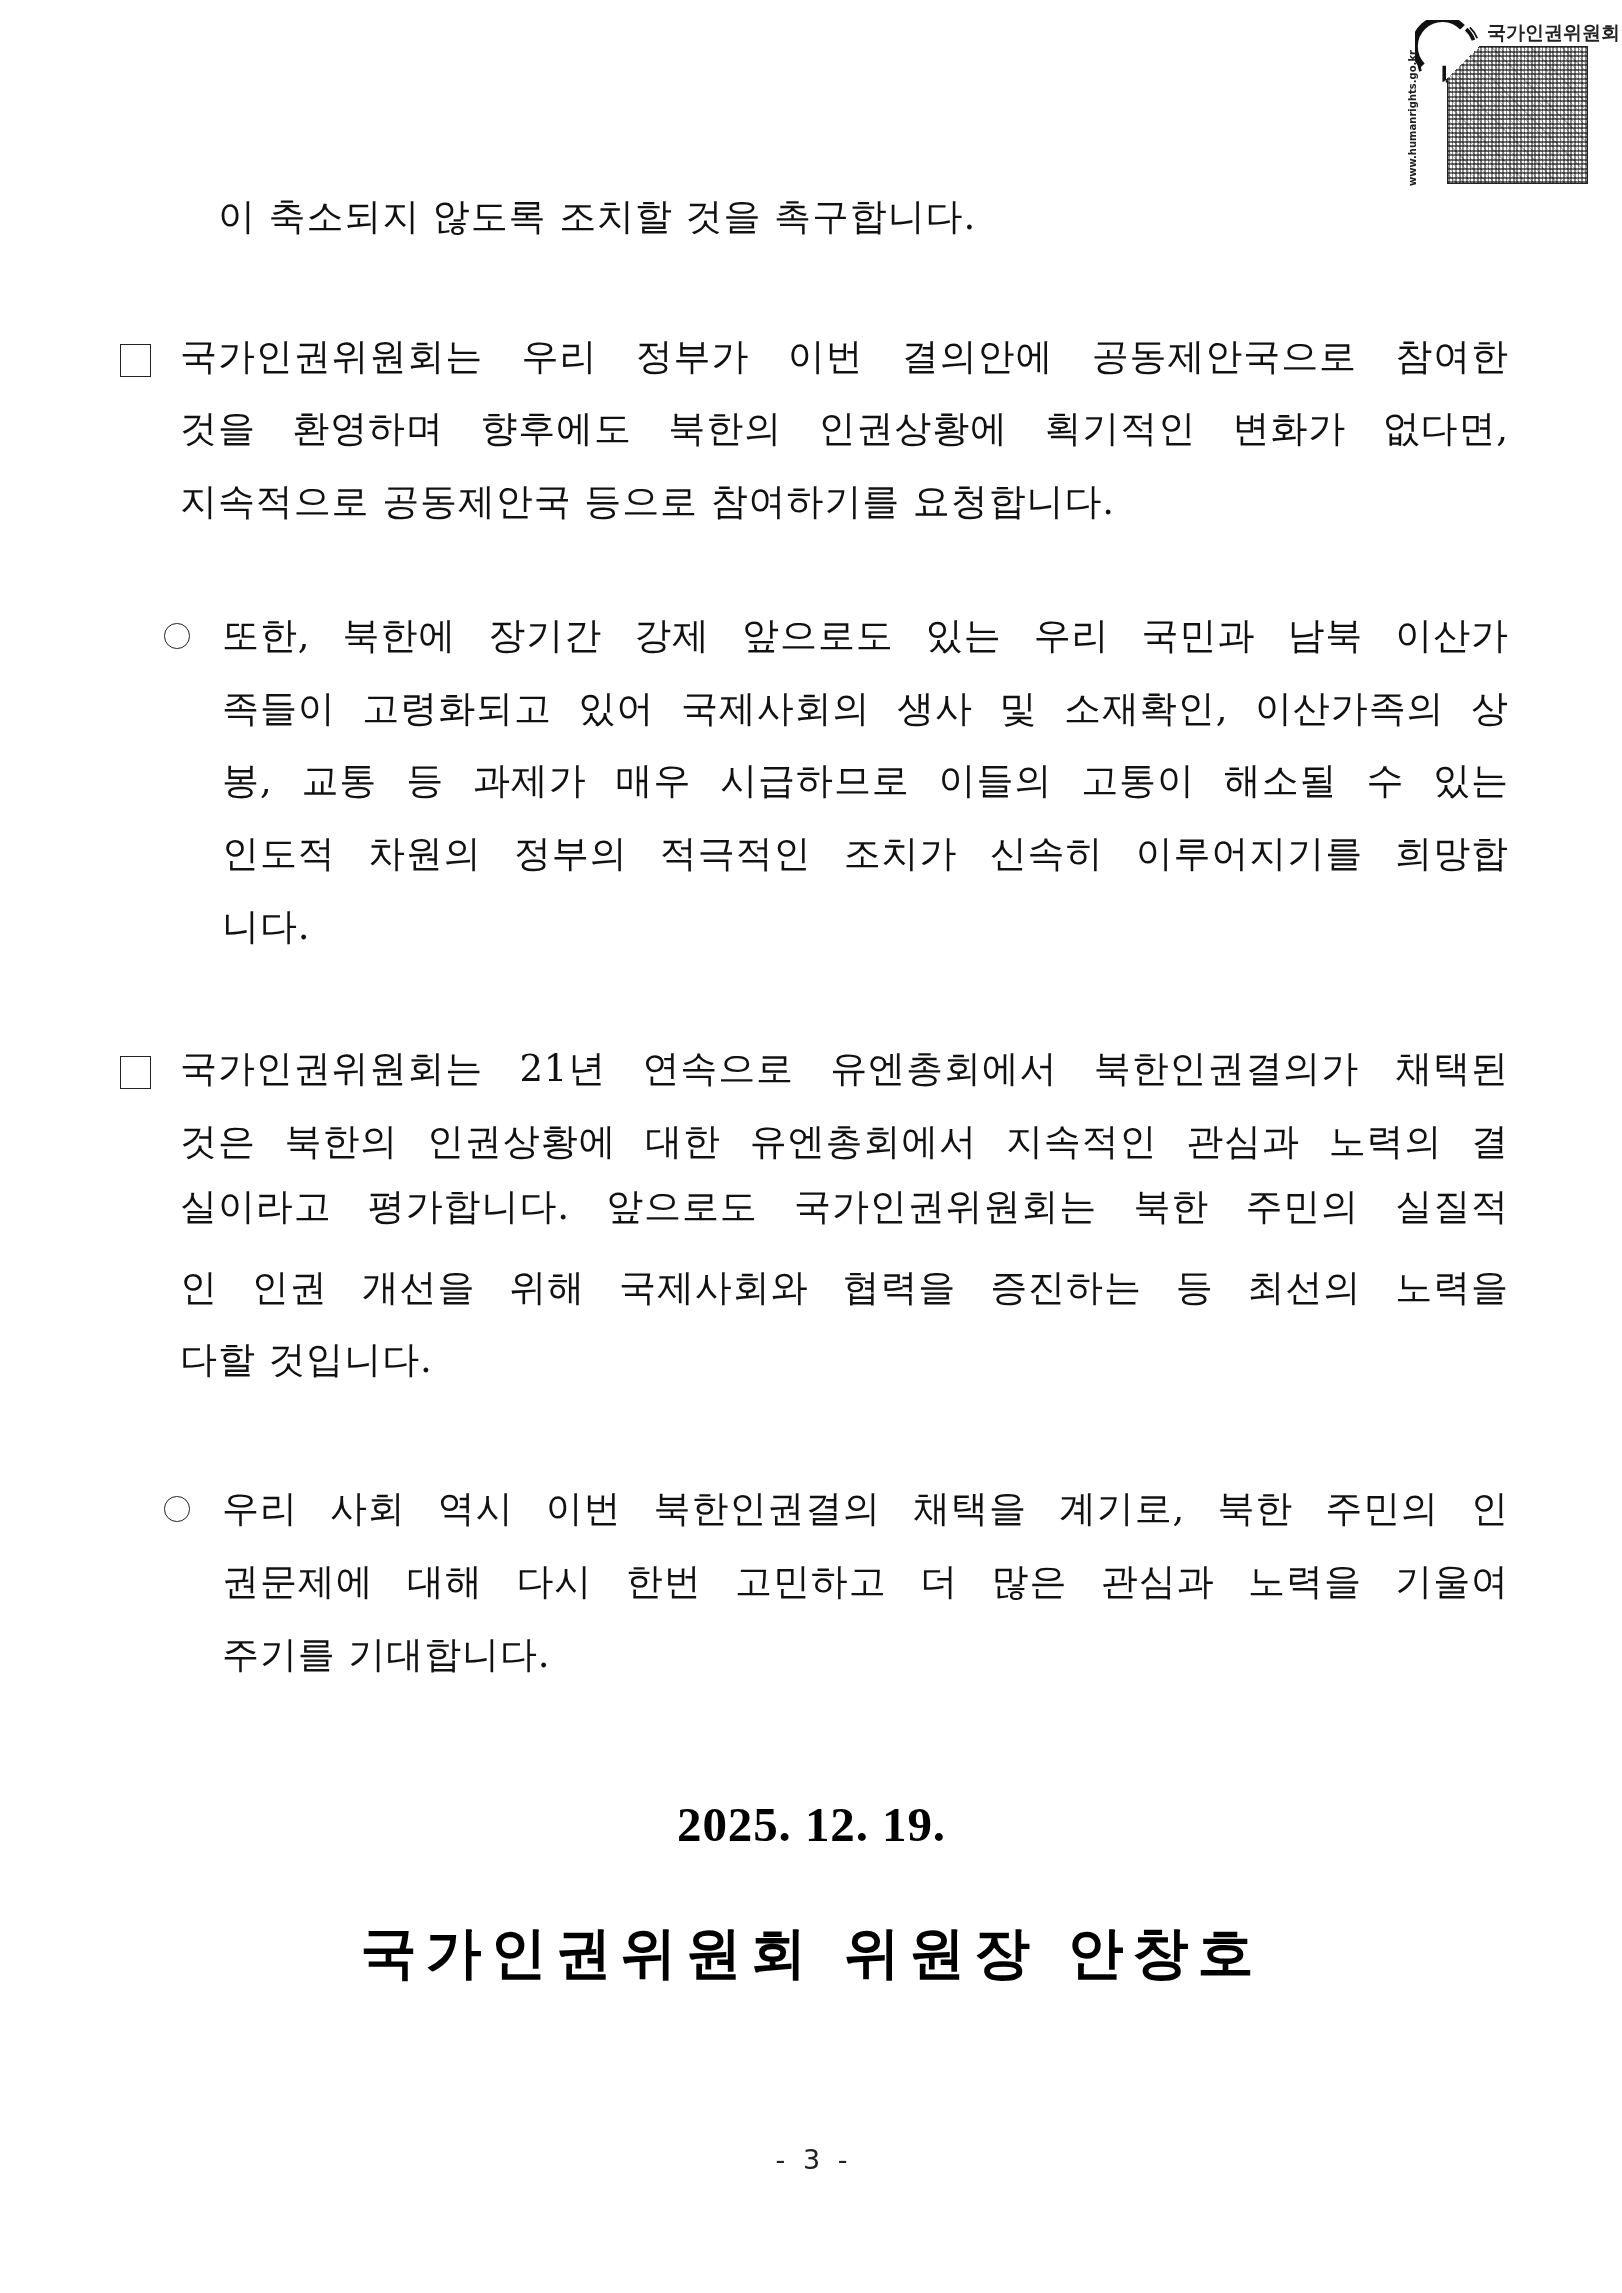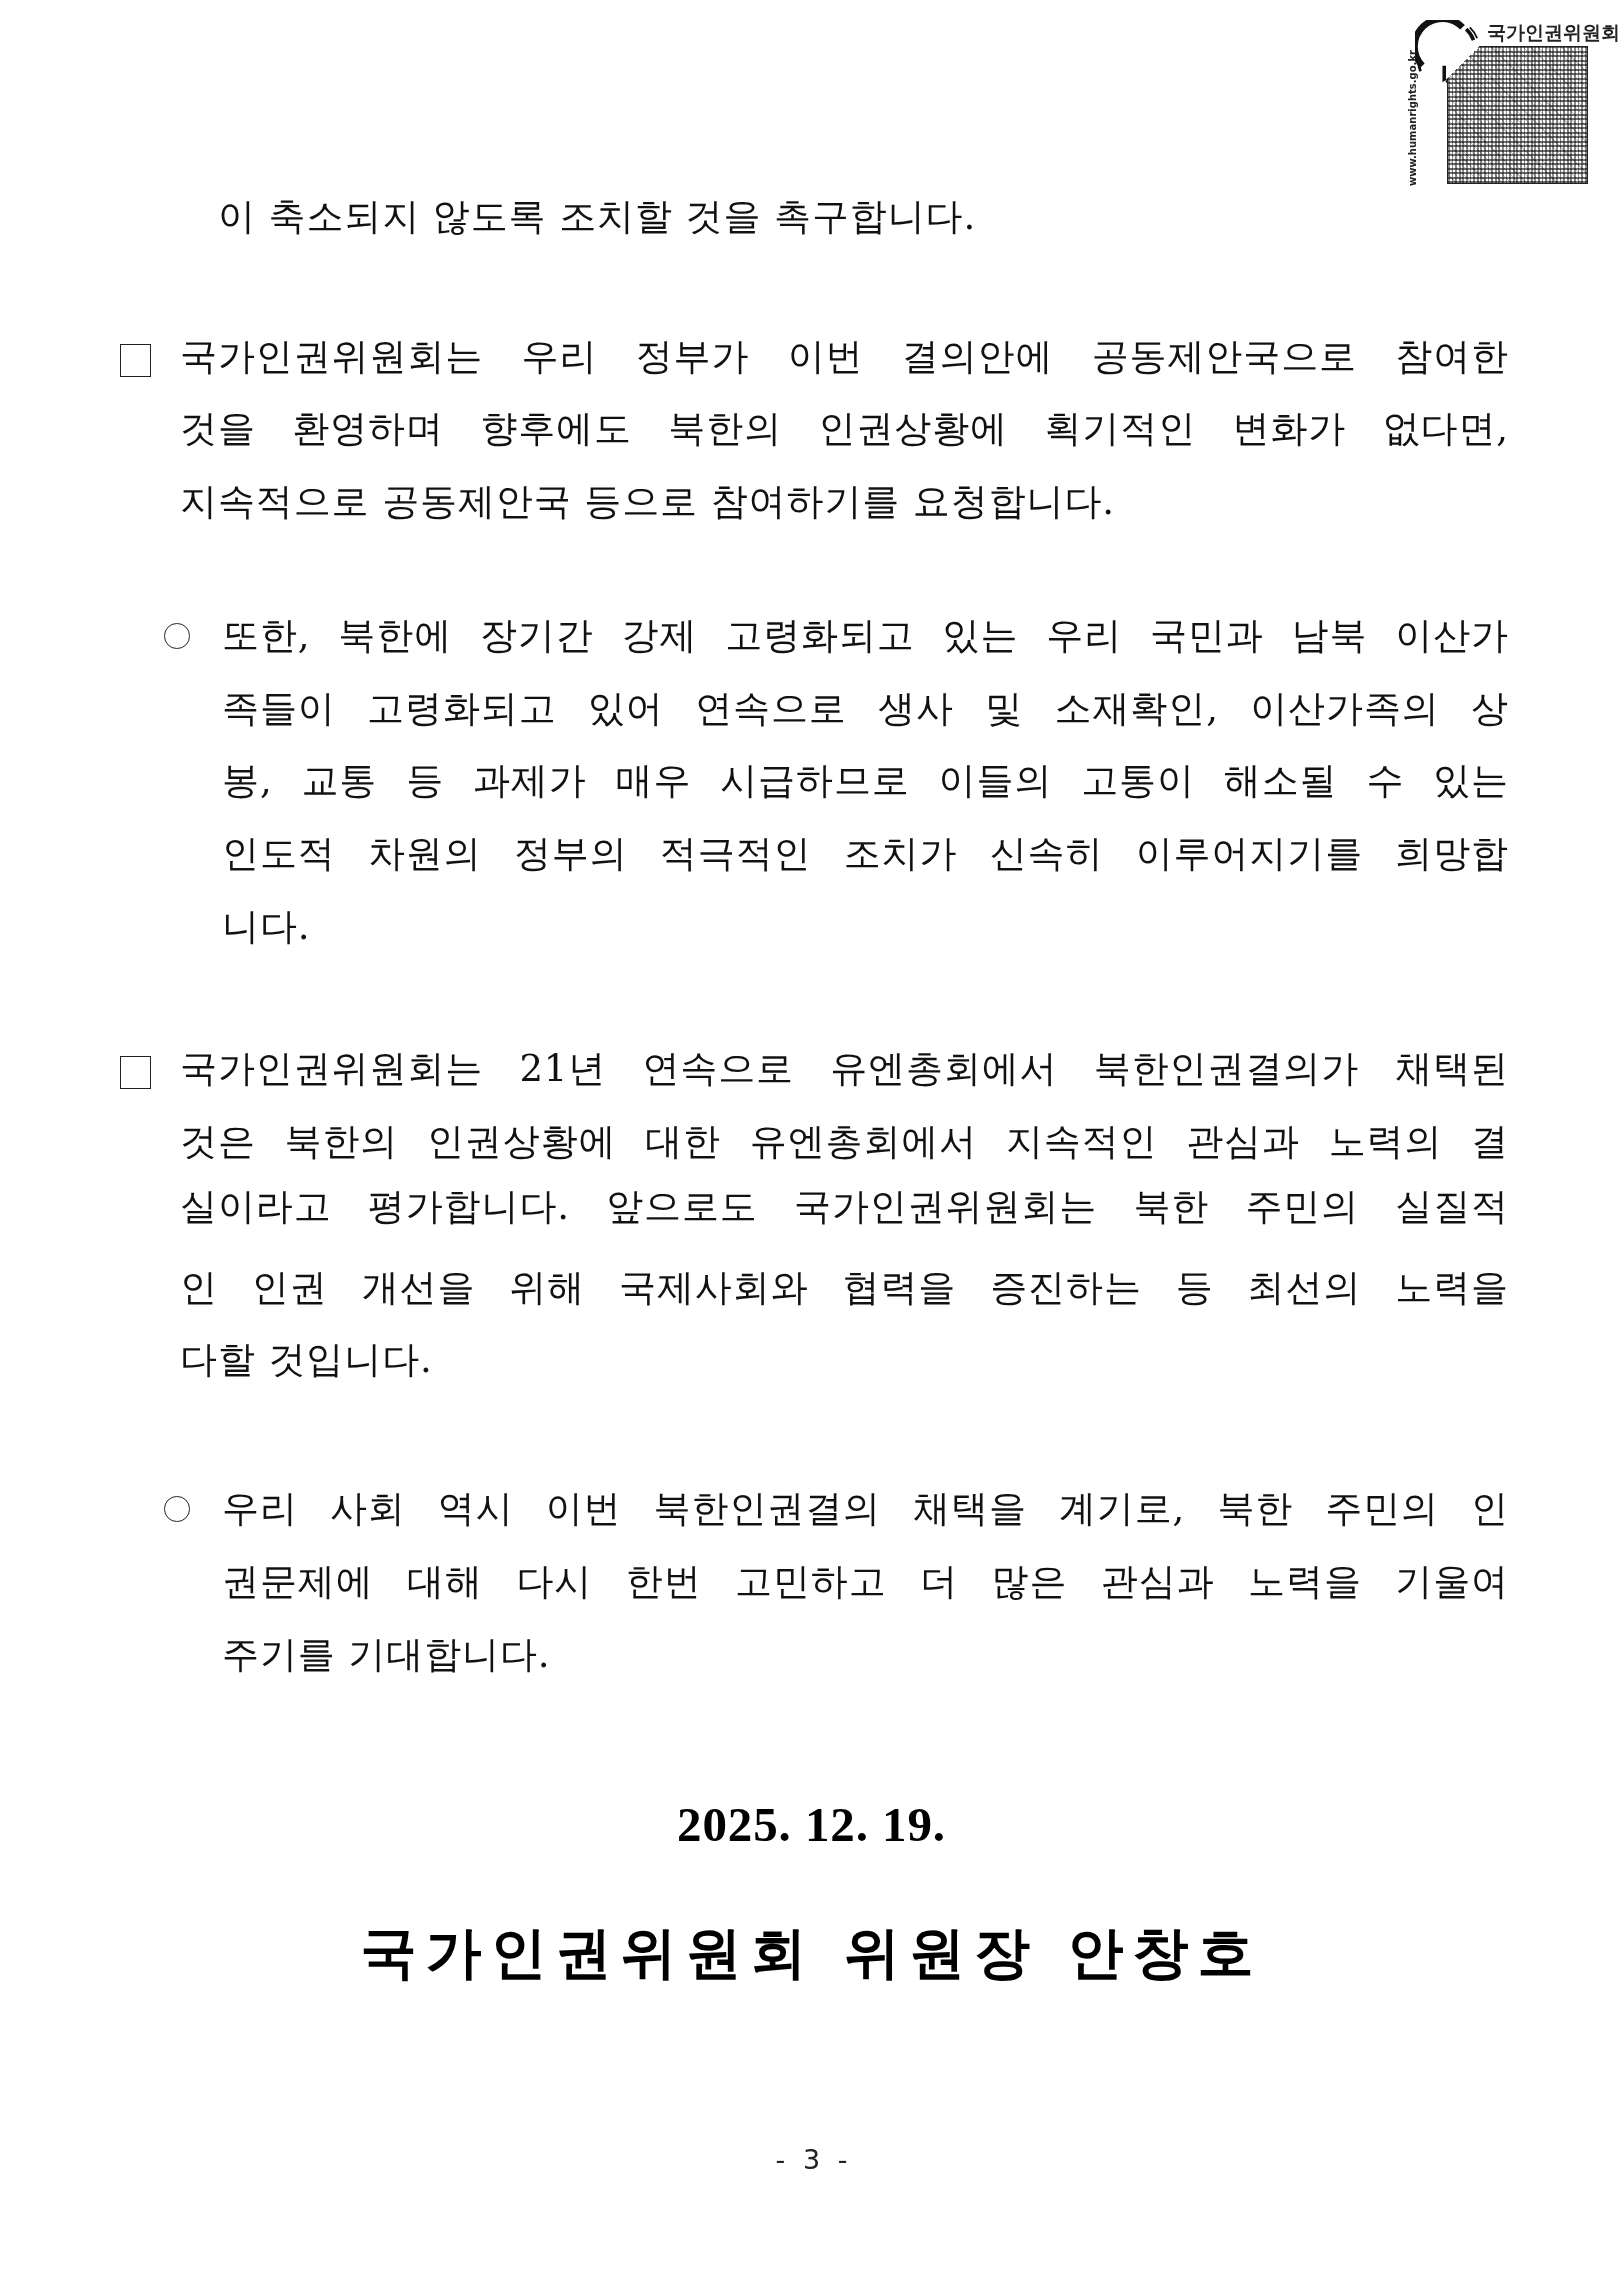--- a/index.html
+++ b/index.html
@@ -173,22 +173,22 @@
   </div>
 
   <div class="line" style="left:218px; top:194px;">이 축소되지 않도록 조치할 것을 촉구합니다.</div>
 
   <div class="box-marker" style="left:120px; top:344px;"></div>
   <div class="line justify" style="left:180px; top:334px; width:1329px;">국가인권위원회는 우리 정부가 이번 결의안에 공동제안국으로 참여한</div>
   <div class="line justify" style="left:180px; top:406px; width:1329px;">것을 환영하며 향후에도 북한의 인권상황에 획기적인 변화가 없다면,</div>
   <div class="line" style="left:180px; top:479px;">지속적으로 공동제안국 등으로 참여하기를 요청합니다.</div>
 
   <div class="circle-marker" style="left:164px; top:623px;"></div>
-  <div class="line justify" style="left:222px; top:613px; width:1287px;">또한, 북한에 장기간 강제 고령화되고 있는 우리 국민과 남북 이산가</div>
-  <div class="line justify" style="left:222px; top:686px; width:1287px;">족들이 고령화되고 있어 연속으로 생사 및 소재확인, 이산가족의 상</div>
+  <div class="line justify" style="left:222px; top:613px; width:1287px;">또한, 북한에 장기간 강제 앞으로도 있는 우리 국민과 남북 이산가</div>
+  <div class="line justify" style="left:222px; top:686px; width:1287px;">족들이 고령화되고 있어 국제사회의 생사 및 소재확인, 이산가족의 상</div>
   <div class="line justify" style="left:222px; top:758px; width:1287px;">봉, 교통 등 과제가 매우 시급하므로 이들의 고통이 해소될 수 있는</div>
   <div class="line justify" style="left:222px; top:831px; width:1287px;">인도적 차원의 정부의 적극적인 조치가 신속히 이루어지기를 희망합</div>
   <div class="line" style="left:222px; top:904px;">니다.</div>
 
   <div class="box-marker" style="left:120px; top:1056px;"></div>
   <div class="line justify" style="left:180px; top:1046px; width:1329px;">국가인권위원회는 21년 연속으로 유엔총회에서 북한인권결의가 채택된</div>
   <div class="line justify" style="left:180px; top:1119px; width:1329px;">것은 북한의 인권상황에 대한 유엔총회에서 지속적인 관심과 노력의 결</div>
   <div class="line justify" style="left:180px; top:1184px; width:1329px;">실이라고 평가합니다. 앞으로도 국가인권위원회는 북한 주민의 실질적</div>
   <div class="line justify" style="left:180px; top:1265px; width:1329px;">인 인권 개선을 위해 국제사회와 협력을 증진하는 등 최선의 노력을</div>
   <div class="line" style="left:180px; top:1337px;">다할 것입니다.</div>

